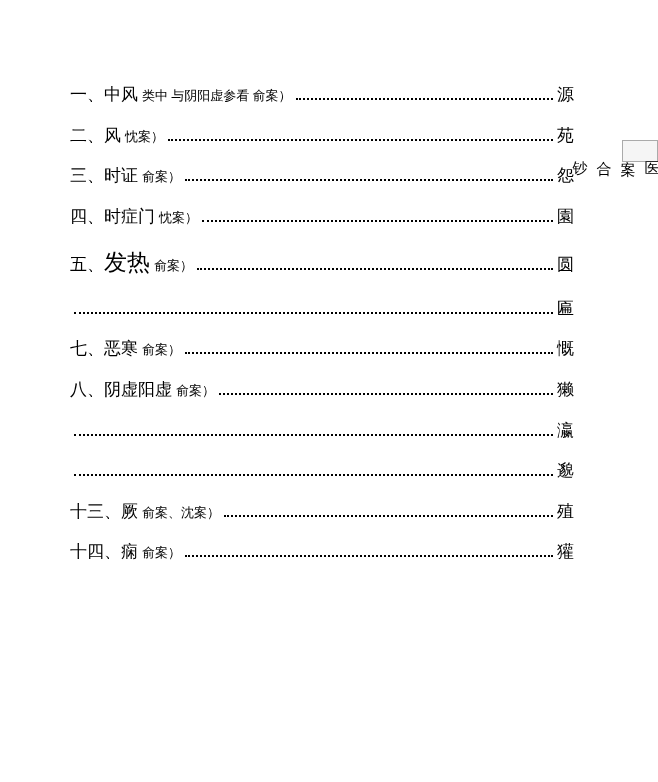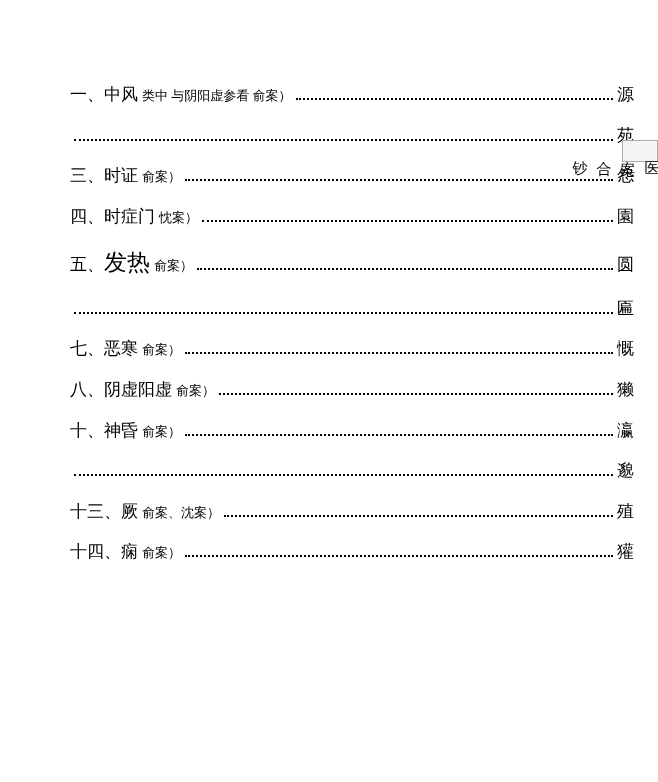--- a/index.html
+++ b/index.html
@@ -15,21 +15,21 @@
       min-height: 782px;
       position: relative;
       overflow: hidden;
     }
 
     .page {
       width: 658px;
       min-height: 782px;
       background: #ffffff;
       position: relative;
-      padding: 30px 24px 30px 70px;
+      padding: 30px 84px 30px 70px;
     }
 
     .title {
       text-align: center;
       font-size: 26px;
       font-weight: bold;
       letter-spacing: 20px;
       margin-bottom: 50px;
       margin-top: 10px;
     }
@@ -111,20 +111,21 @@
     <span></span>
   </div>
 
   <ul class="toc-list">
   <li class="toc-item">
         <span class="toc-label"><span style="font-size:17px;">一、</span><span style="font-size:17px;">中风</span><span style="font-size:13px; margin-left:4px;">类中  与阴阳虚参看  俞案）</span></span>
         <span class="toc-dots"></span>
         <span class="toc-page">源</span>
       </li>
       <li class="toc-item">
+        <span class="toc-label"><span style="font-size:17px;">二、</span><span style="font-size:17px;">风</span><span style="font-size:13px; margin-left:4px;">忱案）</span></span>
         <span class="toc-dots"></span>
         <span class="toc-page">苑</span>
       </li>
       <li class="toc-item">
         <span class="toc-label"><span style="font-size:17px;">三、</span><span style="font-size:17px;">时证</span><span style="font-size:13px; margin-left:4px;">俞案）</span></span>
         <span class="toc-dots"></span>
         <span class="toc-page">怨</span>
       </li>
       <li class="toc-item">
         <span class="toc-label"><span style="font-size:17px;">四、</span><span style="font-size:17px;text-align:right;">时症门</span><span style="font-size:13px; margin-left:4px;">忱案）</span></span>
@@ -144,21 +145,20 @@
         <span class="toc-label"><span style="font-size:17px;">七、</span><span style="font-size:17px;">恶寒</span><span style="font-size:13px; margin-left:4px;">俞案）</span></span>
         <span class="toc-dots"></span>
         <span class="toc-page">慨</span>
       </li>
       <li class="toc-item">
         <span class="toc-label"><span style="font-size:17px;">八、</span><span style="font-size:17px;">阴虚阳虚</span><span style="font-size:13px; margin-left:4px;">俞案）</span></span>
         <span class="toc-dots"></span>
         <span class="toc-page">獭</span>
       </li>
       <li class="toc-item">
-        <span class="toc-label"><span style="font-size:17px;">十、</span><span style="font-size:17px;">神昏</span><span style="font-size:13px; margin-left:4px;">俞案）</span></span>
         <span class="toc-dots"></span>
         <span class="toc-page">瀛</span>
       </li>
       <li class="toc-item">
         <span class="toc-dots"></span>
         <span class="toc-page">邈</span>
       </li>
       <li class="toc-item">
         <span class="toc-label"><span style="font-size:17px;">十三、</span><span style="font-size:17px;">厥</span><span style="font-size:13px; margin-left:4px;">俞案、沈案）</span></span>
         <span class="toc-dots"></span>

